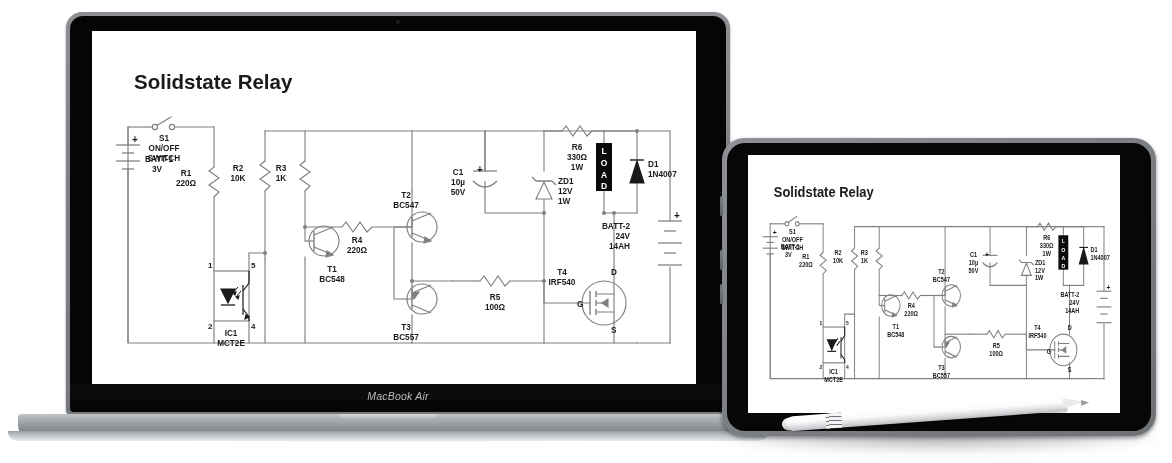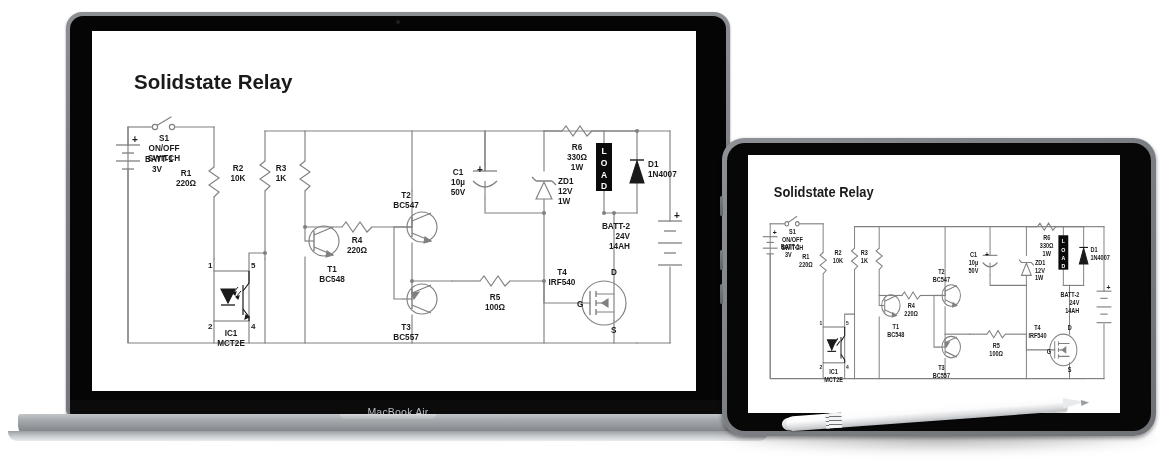--- a/index.html
+++ b/index.html
@@ -15,22 +15,22 @@
   .mb-lid{position:absolute;left:66px;top:12px;width:664px;height:404px;
     border-radius:16px 16px 6px 6px;
     background:linear-gradient(180deg,#8c8f93 0%,#7e8185 40%,#75787c 100%);
     box-shadow:0 1px 2px rgba(0,0,0,.5);}
   .mb-bez{position:absolute;left:4px;top:4px;right:4px;bottom:4px;
     border-radius:13px 13px 4px 4px;background:#050505;}
   .mb-cam{position:absolute;left:50%;top:8px;width:4px;height:4px;margin-left:-2px;
     border-radius:50%;background:#1c1e20;}
   .mb-screen{position:absolute;left:26px;top:19px;width:604px;height:360px;
     background:#ffffff;overflow:hidden;}
-  .mb-chinwrap{position:absolute;left:4px;bottom:0;width:656px;height:16px;
-    background:#0b0b0c;border-radius:0 0 4px 4px;}
+  .mb-chinwrap{position:absolute;left:4px;bottom:16px;width:656px;height:16px;
+    background:#0b0b0c;border-radius:0 0 4px 4px;font-style:italic;}
   .mb-brand{position:absolute;left:0;right:0;top:6px;text-align:center;
     color:#b9bcc0;font-size:10.5px;letter-spacing:.2px;}
   .mb-base{position:absolute;left:18px;top:414px;width:740px;height:22px;
     border-radius:3px 3px 10px 10px;
     background:linear-gradient(180deg,#c3c6c9 0%,#a9acb0 24%,#8e9195 62%,#787b7f 100%);}
   .mb-base:after{content:"";position:absolute;left:50%;top:0;margin-left:-48px;
     width:96px;height:5px;border-radius:0 0 5px 5px;
     background:linear-gradient(180deg,#d8dadd,#b2b5b9);}
   .mb-foot{position:absolute;left:8px;top:431px;width:760px;height:10px;border-radius:0 0 9px 9px;
     background:linear-gradient(180deg,#9b9ea2 0%,#c9ccd0 55%,#e9ebed 100%);}

